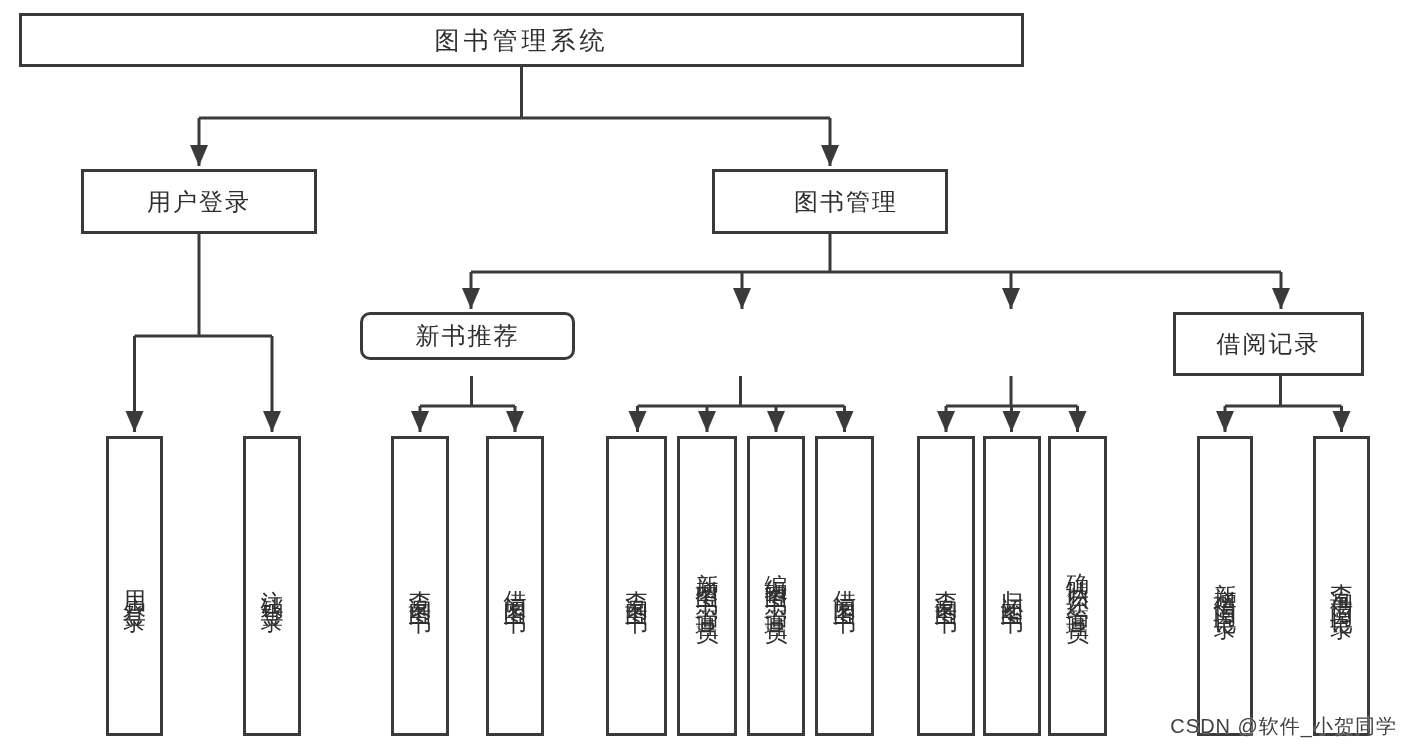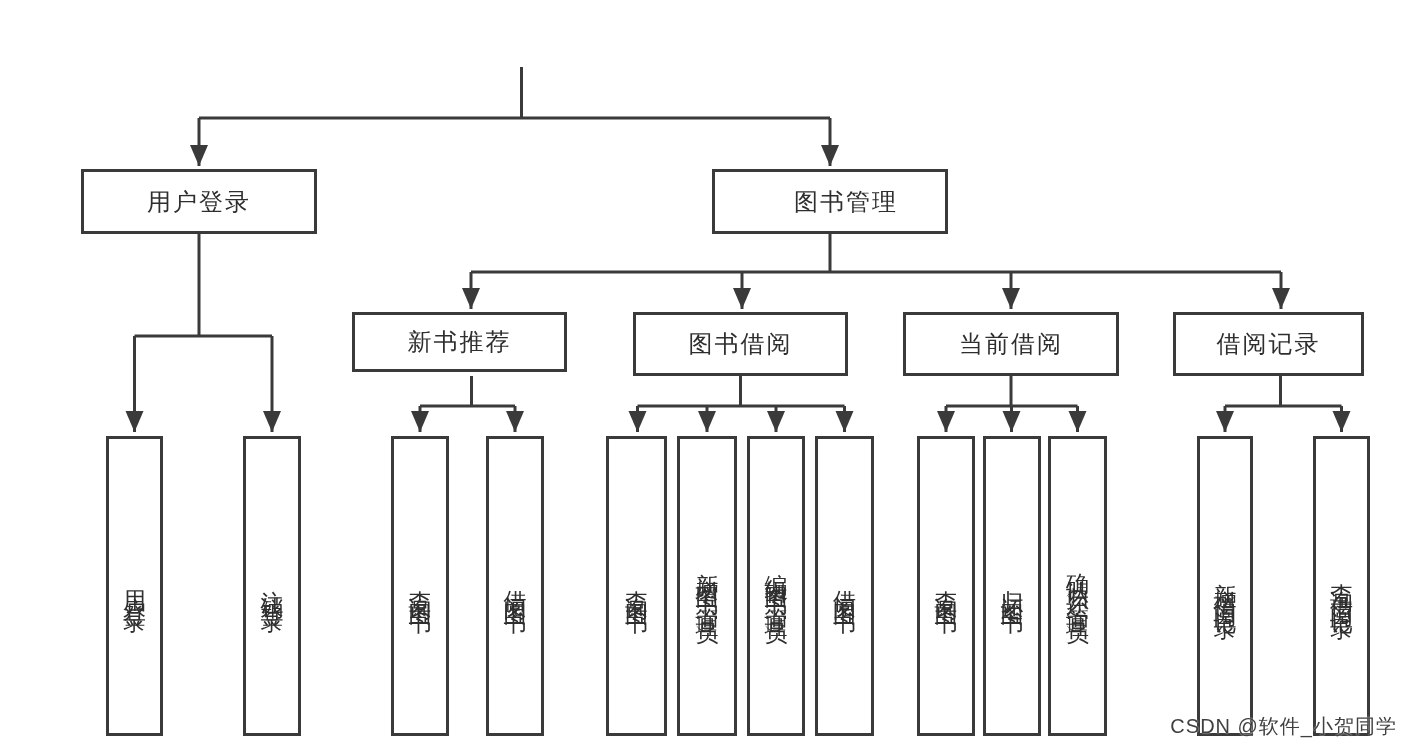--- a/index.html
+++ b/index.html
@@ -80,27 +80,26 @@
       <path d="M776 406 V432" marker-end="url(#ah)"></path>
       <path d="M844.5 406 V432" marker-end="url(#ah)"></path>
       <path d="M946 406 V432" marker-end="url(#ah)"></path>
       <path d="M1011.5 406 V432" marker-end="url(#ah)"></path>
       <path d="M1077.5 406 V432" marker-end="url(#ah)"></path>
       <path d="M1225 406 V432" marker-end="url(#ah)"></path>
       <path d="M1341.5 406 V432" marker-end="url(#ah)"></path>
     </g>
   </svg>
 
+  <div class="box title" style="left:19px; top:13px; width:1005px; height:54px;">图书管理系统</div>
 
   <div class="box" style="left:81px; top:169px; width:236px; height:65px;">用户登录</div>
   <div class="box" style="left:712px; top:169px; width:236px; height:65px;padding-left:32px;">图书管理</div>
 
-  <div class="box" style="left:352px; top:312px; width:215px; height:60px;">新书推荐</div>
-  <div class="box" style="left:633px; top:312px; width:215px; height:64px;">图书借阅</div>
-  <div class="box" style="left:903px; top:312px; width:216px; height:64px;">当前借阅</div>
+  <div class="box" style="left:360px; top:312px; width:215px; height:48px;border-radius:10px;">新书推荐</div>
   <div class="box" style="left:1173px; top:312px; width:191px; height:64px;">借阅记录</div>
 
   <div class="box v" style="left:106px; top:436px; width:57px; height:300px;">用户登录</div>
   <div class="box v" style="left:243px; top:436px; width:58px; height:300px;">注销登录</div>
 
   <div class="box v" style="left:391px; top:436px; width:58px; height:300px;">查询图书</div>
   <div class="box v" style="left:486px; top:436px; width:58px; height:300px;">借阅图书</div>
 
   <div class="box v" style="left:606px; top:436px; width:61px; height:300px;">查询图书</div>
   <div class="box v" style="left:677px; top:436px; width:60px; height:300px;">新增图书（管理员）</div>

